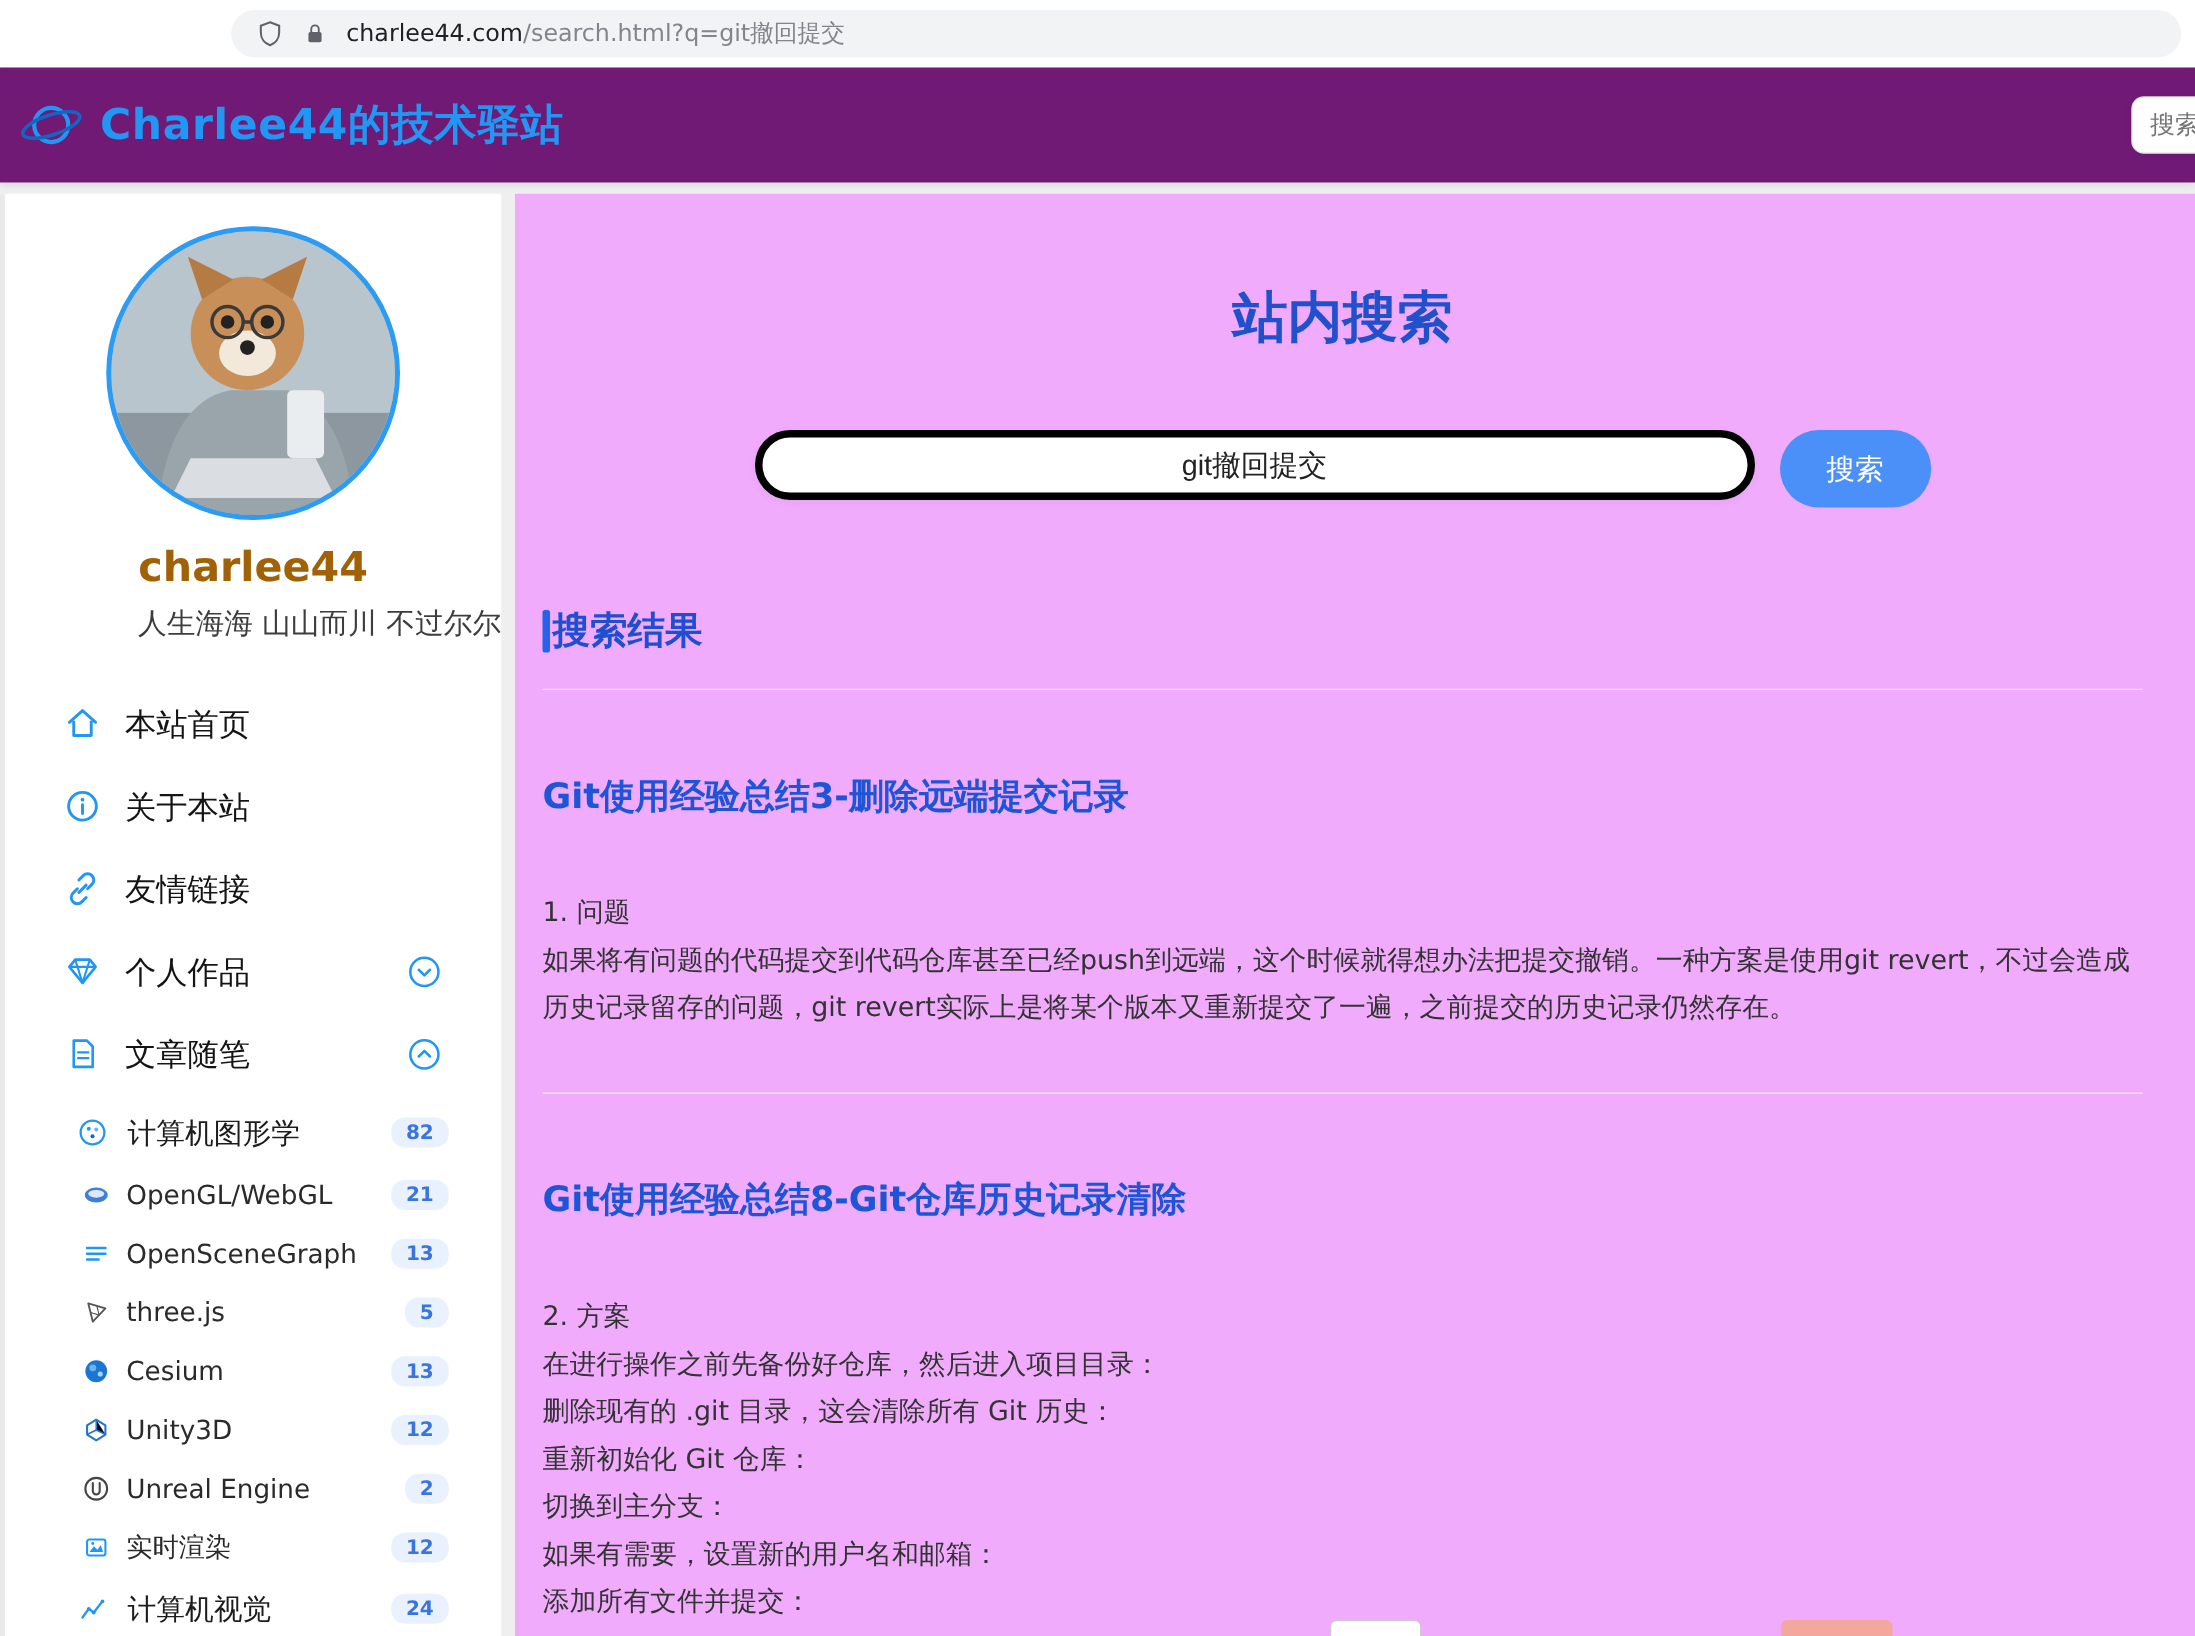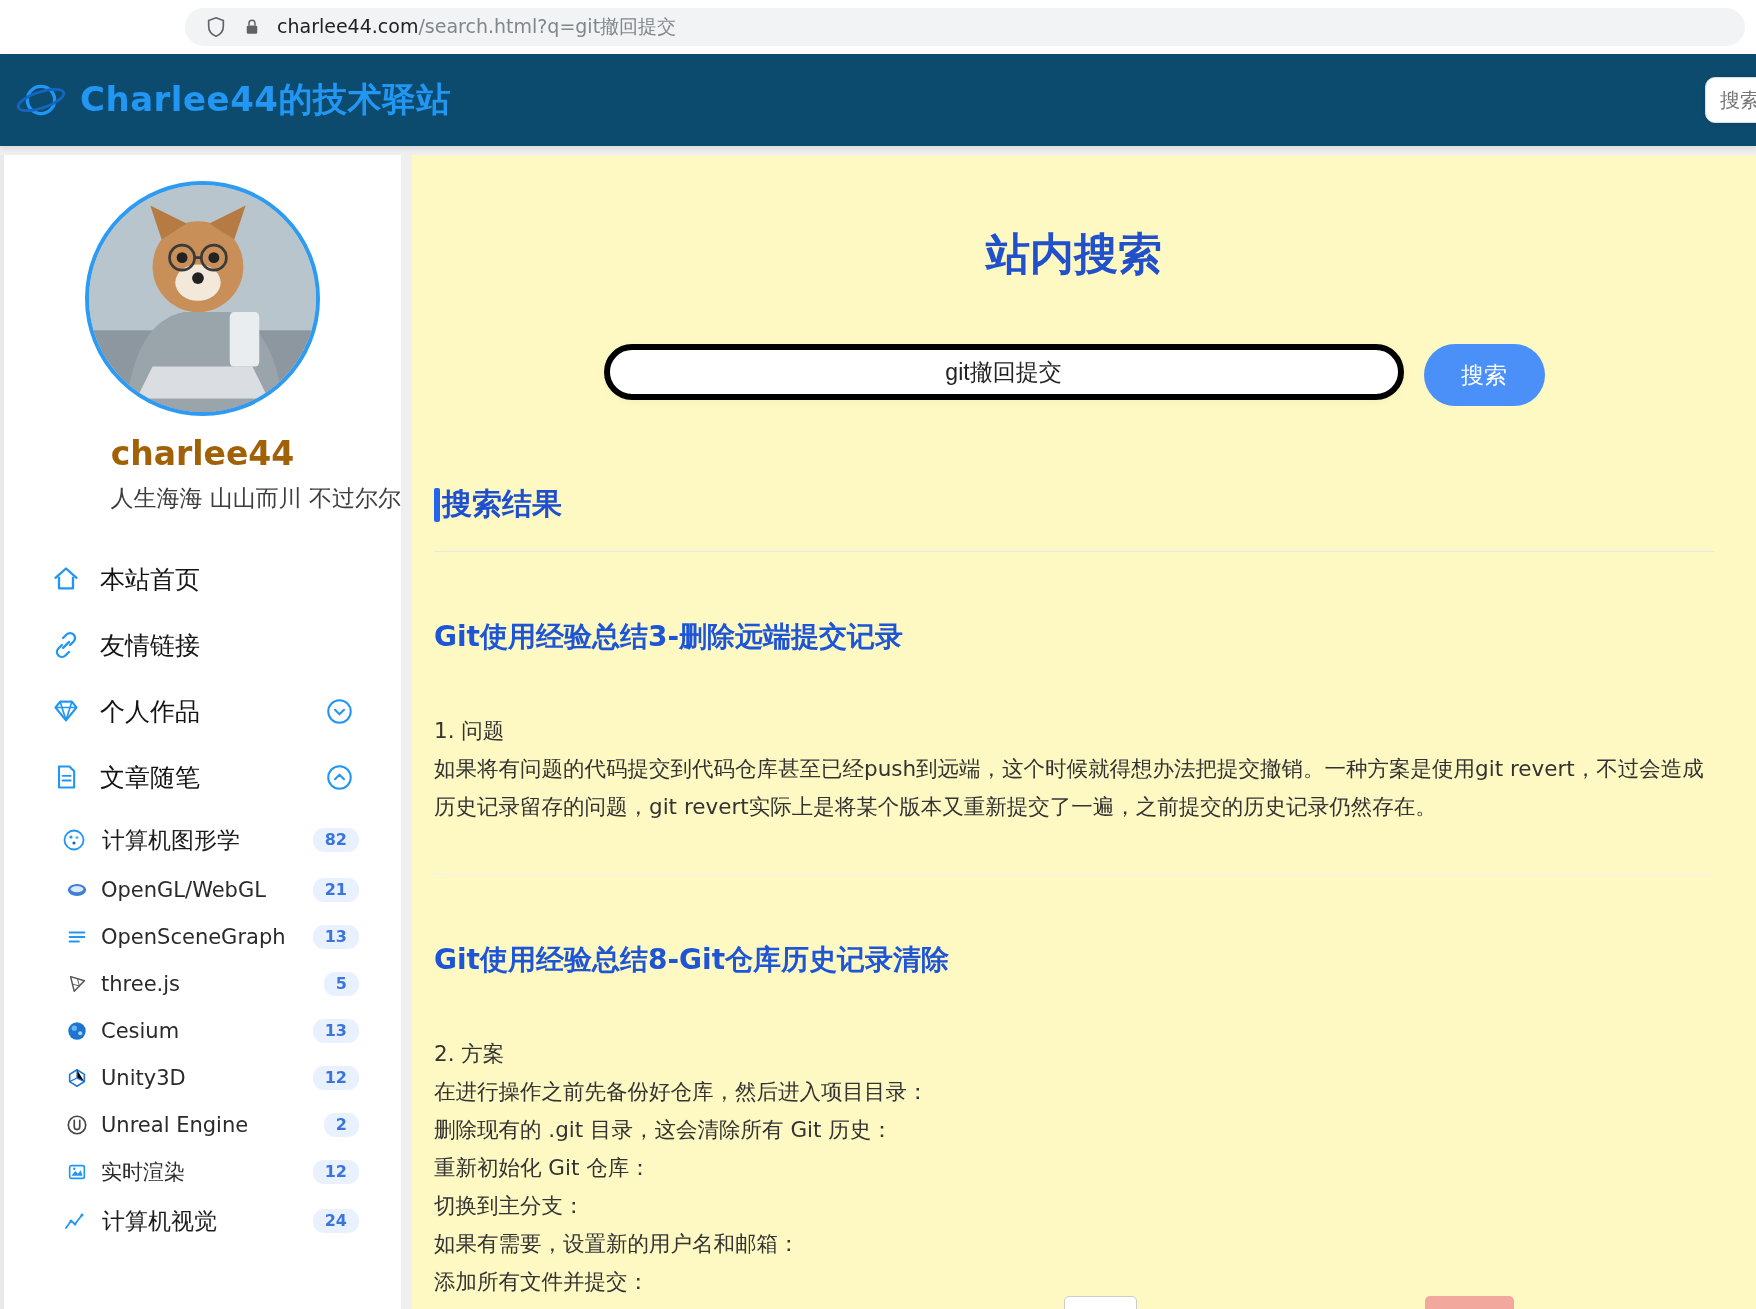--- a/index.html
+++ b/index.html
@@ -8,33 +8,33 @@
 
   
   .browser-bar { height:54px; background:#fff; position:relative; }
   .url-pill { position:absolute; left:185px; top:8px; width:1560px; height:38px;
               background:#f1f3f4; border-radius:19px; display:flex; align-items:center;
               padding-left:20px; gap:16px; }
   .url-text { font-size:19px; color:#202124; white-space:nowrap; }
   .url-text .path { color:#80868b; }
 
   
-  .site-header { height:92px; background:#0c4a6e; display:flex; align-items:center;
+  .site-header { height:92px; background:#701a75; display:flex; align-items:center;
                  padding-left:16px; gap:14px; position:relative; z-index:5;
                  box-shadow:0 2px 6px rgba(0,0,0,.10); overflow:visible; }
   .site-title { font-size:34px; font-weight:bold; color:#2196f3; letter-spacing:.5px; }
   .header-search { position:absolute; left:1705px; top:23px; width:280px; height:46px;
                    border:1px solid #dcdcdc; border-radius:10px; font-size:20px;
                    padding-left:14px; color:#333; box-shadow:0 1px 5px rgba(0,0,0,.06); outline:none; }
 
   
   .layout { display:flex; height:1163px; background:#efefef; padding-top:9px; gap:11px; }
   .sidebar { width:401px; flex-shrink:0; background:#fff; border-left:4px solid #e9e9e9;
              overflow:hidden; }
-  .main { flex:1; background:#fef9c3; overflow:hidden; position:relative; padding-left:22px; }
+  .main { flex:1; background:#f0abfc; overflow:hidden; position:relative; padding-left:22px; }
 
   
   .avatar-ring { width:235px; height:235px; border-radius:50%; border:4px solid #2b9bf4;
                  margin:26px auto 0; overflow:hidden; background:#b8c4cc; }
   .username { text-align:center; font-size:33px; font-weight:bold; color:#a16207; margin-top:18px; }
   .tagline  { text-align:right; font-size:23px; color:#3d3d3d; margin-top:10px; }
 
   .nav-list { margin-top:32px; }
   .nav-row { height:66px; display:flex; align-items:center; padding:0 48px; gap:20px;
              cursor:pointer; color:#141414; font-size:25px; }
@@ -132,20 +132,28 @@
     <div class="nav-list">
       <div class="nav-row">
         <svg class="mi" viewBox="0 0 24 24">
           <path d="M3 11 L12 3 L21 11" fill="none" stroke="#2196f3" stroke-width="2" stroke-linecap="round" stroke-linejoin="round"></path>
           <path d="M6 10 V20 H18 V10" fill="none" stroke="#2196f3" stroke-width="2" stroke-linejoin="round"></path>
         </svg>
         <span>本站首页</span>
       </div>
       <div class="nav-row">
         <svg class="mi" viewBox="0 0 24 24">
+          <circle cx="12" cy="12" r="9.5" fill="none" stroke="#2196f3" stroke-width="2"></circle>
+          <circle cx="12" cy="7.5" r="1.3" fill="#2196f3"></circle>
+          <path d="M12 11 V17" stroke="#2196f3" stroke-width="2" stroke-linecap="round"></path>
+        </svg>
+        <span>关于本站</span>
+      </div>
+      <div class="nav-row">
+        <svg class="mi" viewBox="0 0 24 24">
           <path d="M9.5 14.5 L14.5 9.5" stroke="#2196f3" stroke-width="2" stroke-linecap="round"></path>
           <path d="M8.5 12 l-3 3 a4.2 4.2 0 0 0 6 6 l3-3" fill="none" stroke="#2196f3" stroke-width="2" stroke-linecap="round"></path>
           <path d="M15.5 12 l3-3 a4.2 4.2 0 0 0 -6-6 l-3 3" fill="none" stroke="#2196f3" stroke-width="2" stroke-linecap="round"></path>
         </svg>
         <span>友情链接</span>
       </div>
       <div class="nav-row">
         <svg class="mi" viewBox="0 0 24 24">
           <path d="M7 4 H17 L21 9 L12 20 L3 9 Z" fill="none" stroke="#2196f3" stroke-width="1.8" stroke-linejoin="round"></path>
           <path d="M3 9 H21 M7 4 L12 20 L17 4" fill="none" stroke="#2196f3" stroke-width="1.4" stroke-linejoin="round"></path>

